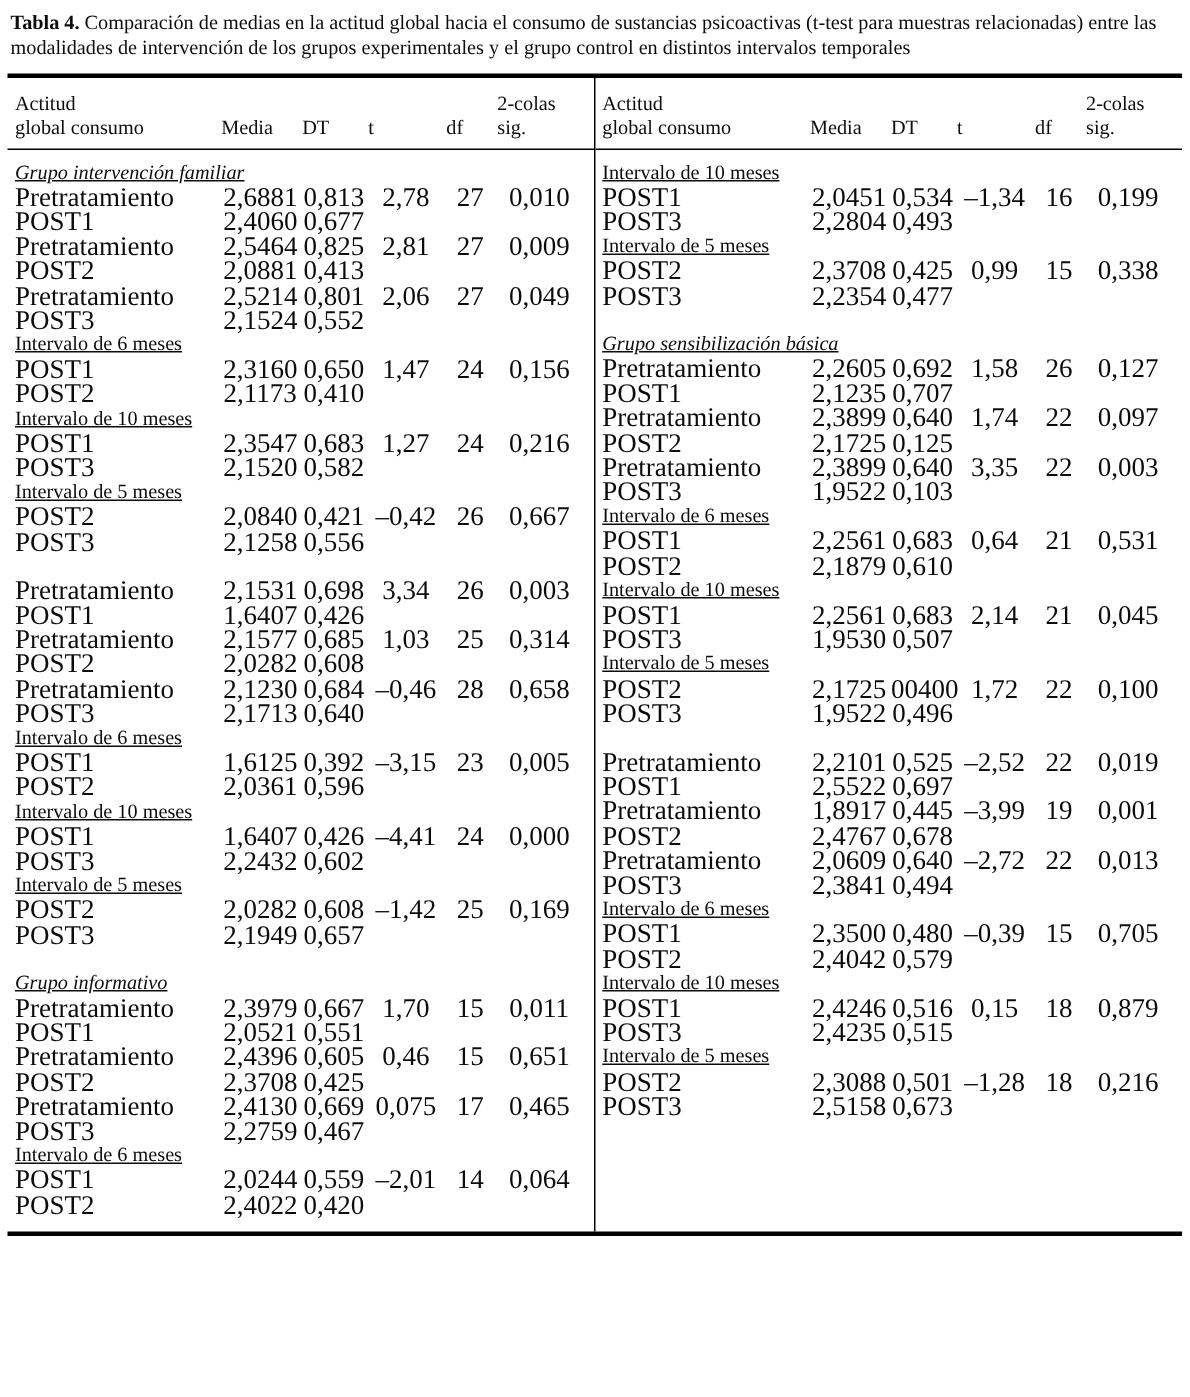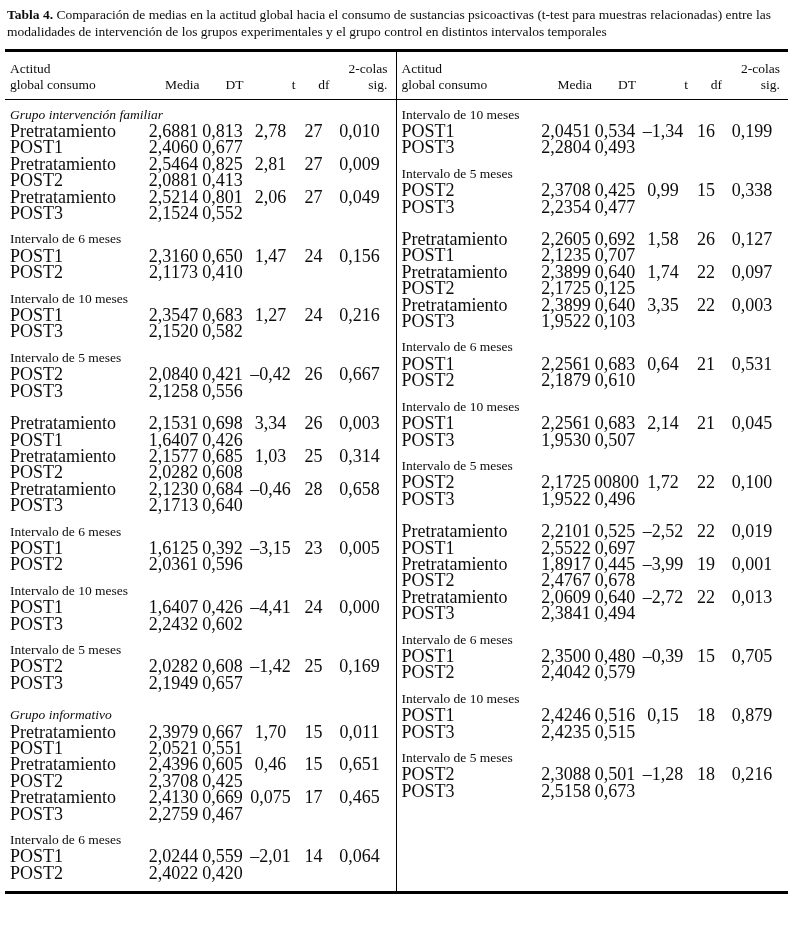--- a/index.html
+++ b/index.html
@@ -45,35 +45,36 @@
     column-gap: 2px;
   }
   .thead {
     padding: 9px 8px 6px 5px;
     border-bottom: 1px solid #000;
   }
   .th {
     font-size: 13.5px;
     line-height: 16px;
     align-self: end;
-    text-align: right;
+    text-align: left;
     white-space: nowrap;
   }
   .th.th-label { text-align: left; }
   .th span { display: block; }
   .tbody {
     padding: 0 8px 10px 5px;
   }
-  .section { margin-top: 10px; }
+  .section { }
   .section.group { margin-top: 16px; }
   .tbody > .section:first-child { margin-top: 7px; }
   .section-title {
     font-size: 13.5px;
     line-height: 16.4px;
     white-space: nowrap;
+    text-decoration: underline;
   }
   .section.group .section-title { font-style: italic; }
   .row {
     font-size: 18px;
     line-height: 16.4px;
   }
   .cell {
     text-align: center;
     white-space: nowrap;
   }
@@ -440,20 +441,21 @@
             <div class="row">
               <span class="cell c-label">POST3</span>
               <span class="cell c-media">2,2354</span>
               <span class="cell c-dt">0,477</span>
               <span class="cell c-t"></span>
               <span class="cell c-df"></span>
               <span class="cell c-sig"></span>
             </div>
           </div>
           <div class="section group">
+            <div class="section-title">Grupo sensibilización básica</div>
             <div class="row">
               <span class="cell c-label">Pretratamiento</span>
               <span class="cell c-media">2,2605</span>
               <span class="cell c-dt">0,692</span>
               <span class="cell c-t">1,58</span>
               <span class="cell c-df">26</span>
               <span class="cell c-sig">0,127</span>
             </div>
             <div class="row">
               <span class="cell c-label">POST1</span>
@@ -532,21 +534,21 @@
               <span class="cell c-t"></span>
               <span class="cell c-df"></span>
               <span class="cell c-sig"></span>
             </div>
           </div>
           <div class="section interval">
             <div class="section-title">Intervalo de 5 meses</div>
             <div class="row">
               <span class="cell c-label">POST2</span>
               <span class="cell c-media">2,1725</span>
-              <span class="cell c-dt">00800</span>
+              <span class="cell c-dt">00400</span>
               <span class="cell c-t">1,72</span>
               <span class="cell c-df">22</span>
               <span class="cell c-sig">0,100</span>
             </div>
             <div class="row">
               <span class="cell c-label">POST3</span>
               <span class="cell c-media">1,9522</span>
               <span class="cell c-dt">0,496</span>
               <span class="cell c-t"></span>
               <span class="cell c-df"></span>

